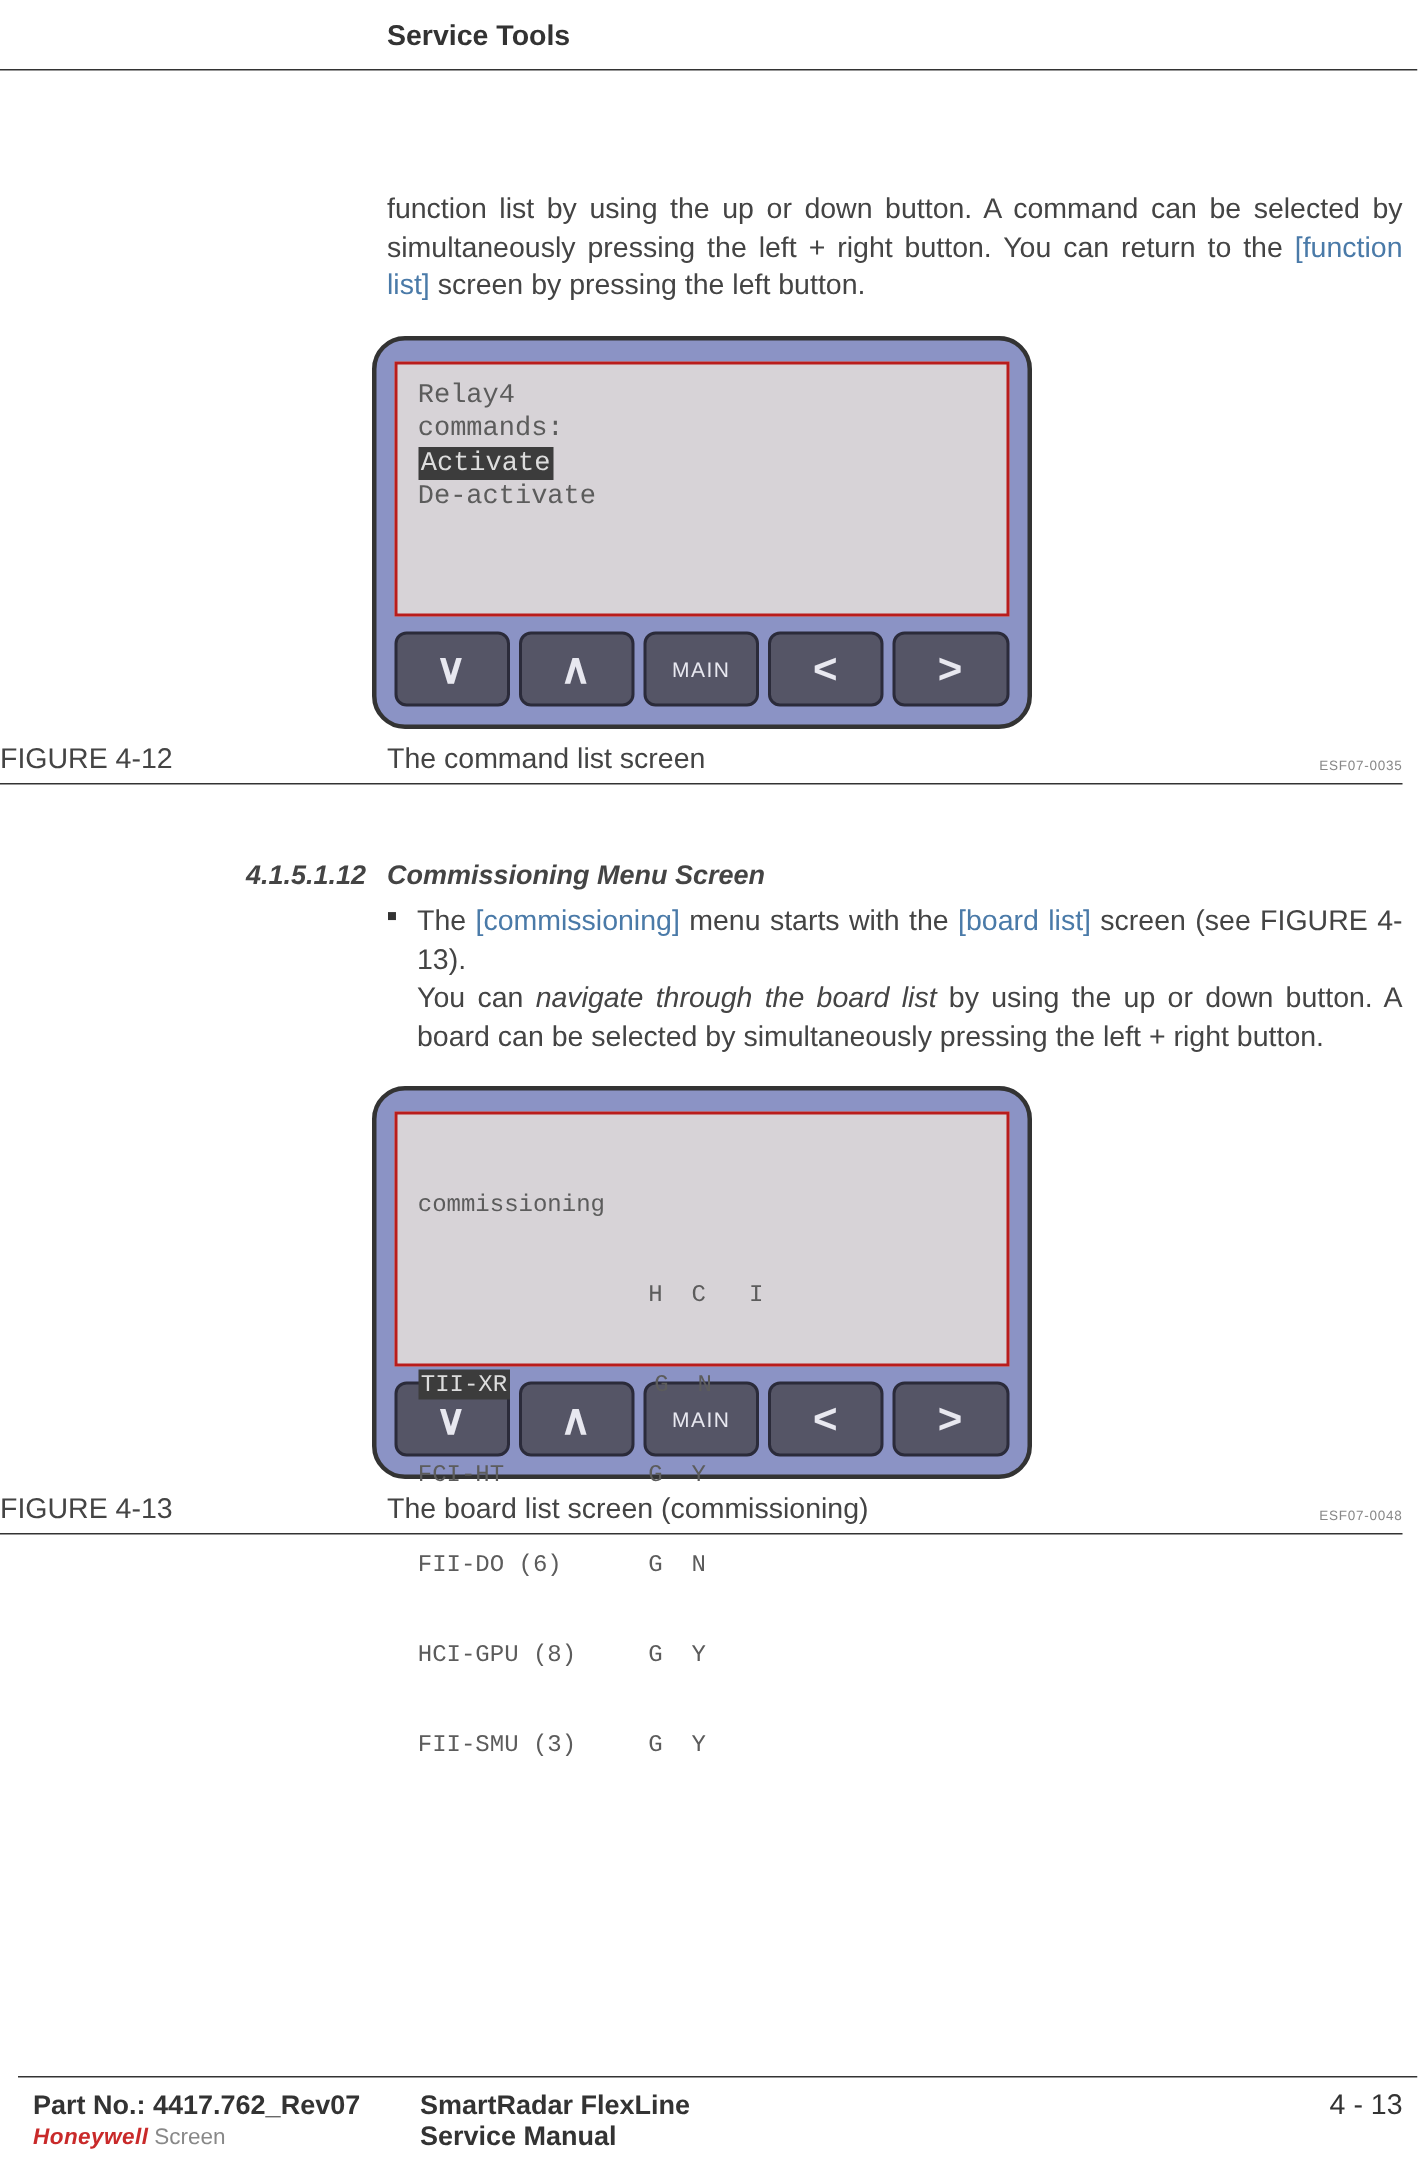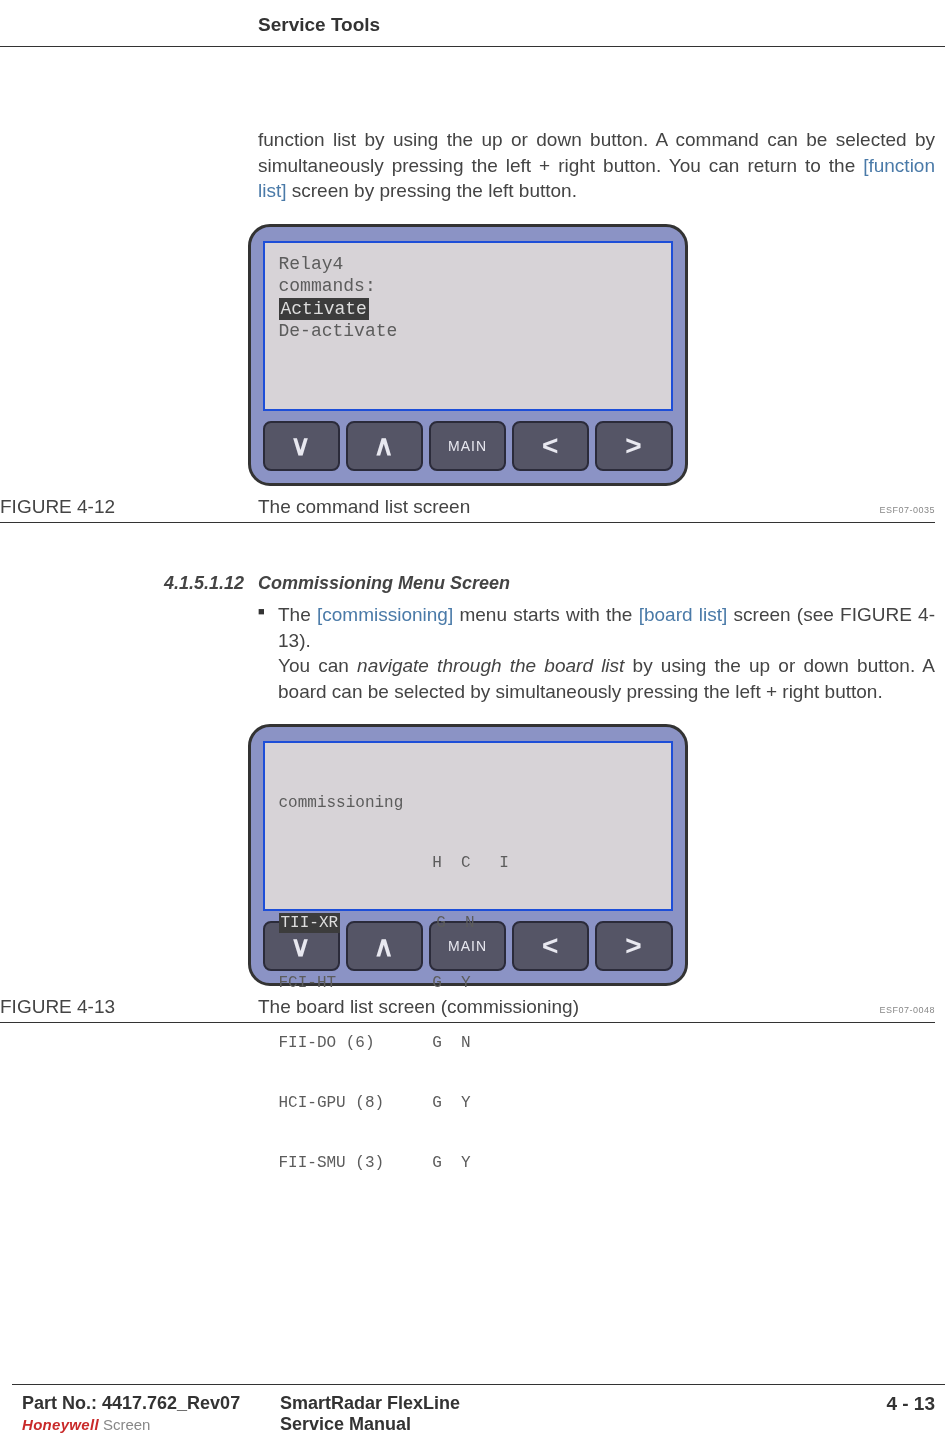--- a/index.html
+++ b/index.html
@@ -37,21 +37,21 @@
   }
   .device {
     background: #8b93c5;
     border: 3px solid #333;
     border-radius: 22px;
     padding: 14px 12px 12px 12px;
     width: 440px;
   }
   .lcd {
     background: #d7d3d7;
-    border: 2px solid #1d4ed8;
+    border: 2px solid #b91c1c;
     height: 170px;
     width: 100%;
     position: relative;
     padding: 10px 14px;
     font-family: "Courier New", monospace;
     color: #5c5c5c;
     font-size: 18px;
     line-height: 1.25;
     filter: blur(0.4px);
   }
@@ -148,21 +148,21 @@
     padding: 8px 10px 0 10px;
     display: flex;
     align-items: flex-start;
     font-size: 18px;
   }
   .footer-left {
     width: 258px;
     font-weight: bold;
   }
   .footer-mid { flex: 1; font-weight: bold; }
-  .footer-right { font-weight: bold; font-size: 19px; }
+  .footer-right { font-weight: normal; font-size: 19px; }
   .brand {
     font-weight: normal;
     font-size: 15px;
     color: #666;
     margin-top: 2px;
   }
   .brand .hw { color: #c92a2a; font-weight: bold; font-style: italic; letter-spacing: 0.3px; }
   .brand .enraf { color: #888; margin-left: 4px; }
   .mono-table { font-size: 16px; white-space: pre; }
 </style>

